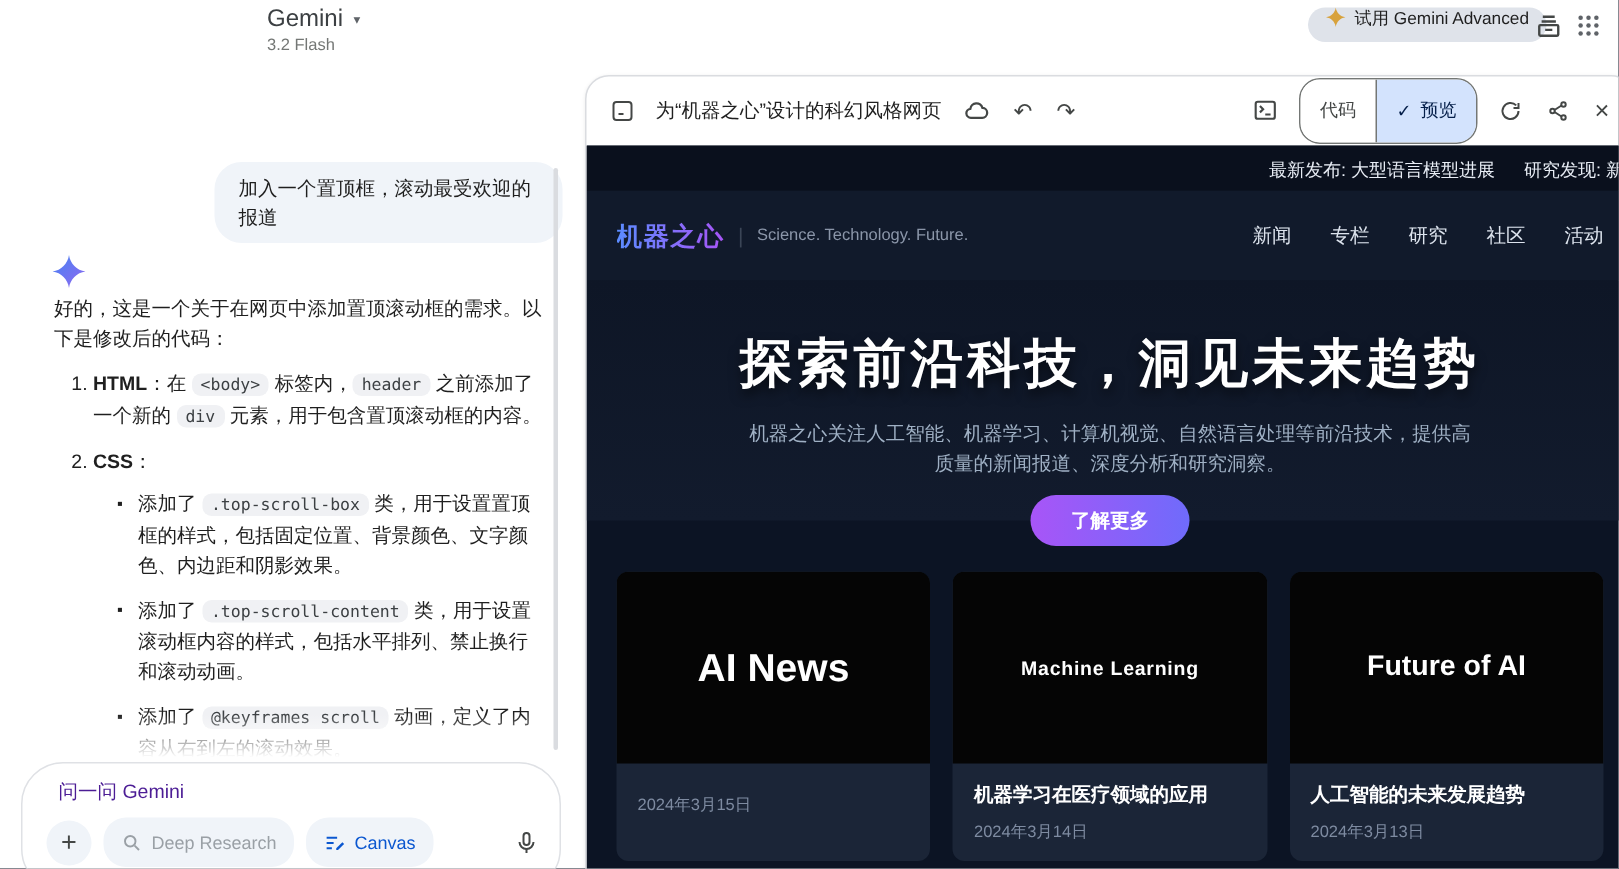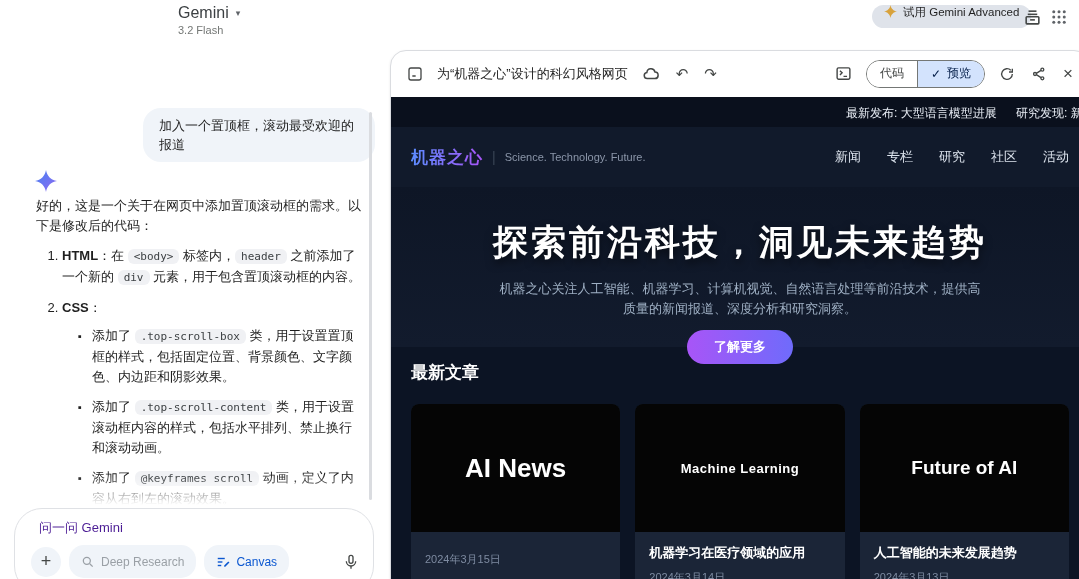--- a/index.html
+++ b/index.html
@@ -83,21 +83,21 @@
   .canvas-panel {
     position:absolute; left:390px; top:50px; width:700px; height:540px;
     background:#fff; border:1px solid #dadce0; border-radius:16px 16px 0 0;
     overflow:hidden; box-shadow:0 1px 3px rgba(0,0,0,.08);
   }
   .canvas-header { height:45px; display:flex; align-items:center; padding:0 14px; gap:12px; }
   .canvas-title { font-size:13px; color:#1f1f1f; white-space:nowrap; }
   .hdr-icon { background:none; border:none; cursor:pointer; color:#444746; padding:2px; }
   .undo-redo { font-size:15px; color:#444746; }
   .hdr-spacer { flex:1; }
-  .toggle { display:flex; height:28px; border:1px solid #747775; border-radius:14px; overflow:hidden; }
+  .toggle { display:flex; height:44px; border:1px solid #747775; border-radius:14px; overflow:hidden; }
   .seg { display:flex; align-items:center; padding:0 13px; font-size:12px; color:#444746; cursor:pointer; background:#fff; }
   .seg-code { border-right:1px solid #747775; }
   .seg-preview { background:#d3e3fd; color:#041e49; gap:6px; }
   .seg-check { font-size:12px; }
   .close-x { font-size:17px; color:#444746; }
 
   
   .preview { position:absolute; top:46px; left:0; right:0; bottom:0; background:#0c1424; overflow:hidden; }
   .ticker { position:relative; height:30px; background:#0a101d; color:#e8edf5; font-size:12px; overflow:hidden; }
   .ticker-item { position:absolute; top:8px; white-space:nowrap; }
@@ -321,21 +321,20 @@
     <div class="hero">
       <div class="hero-title">探索前沿科技，洞见未来趋势</div>
       <div class="hero-sub">
         <div>机器之心关注人工智能、机器学习、计算机视觉、自然语言处理等前沿技术，提供高</div>
         <div>质量的新闻报道、深度分析和研究洞察。</div>
       </div>
       <button class="cta-btn">了解更多</button>
     </div>
 
     <div class="articles">
-      <div class="articles-title">最新文章</div>
       <div class="cards">
         <div class="card">
           <div class="card-img">AI News</div>
           <div class="card-body">
             <div class="card-date">2024年3月15日</div>
           </div>
         </div>
         <div class="card">
           <div class="card-img">Machine Learning</div>
           <div class="card-body">

